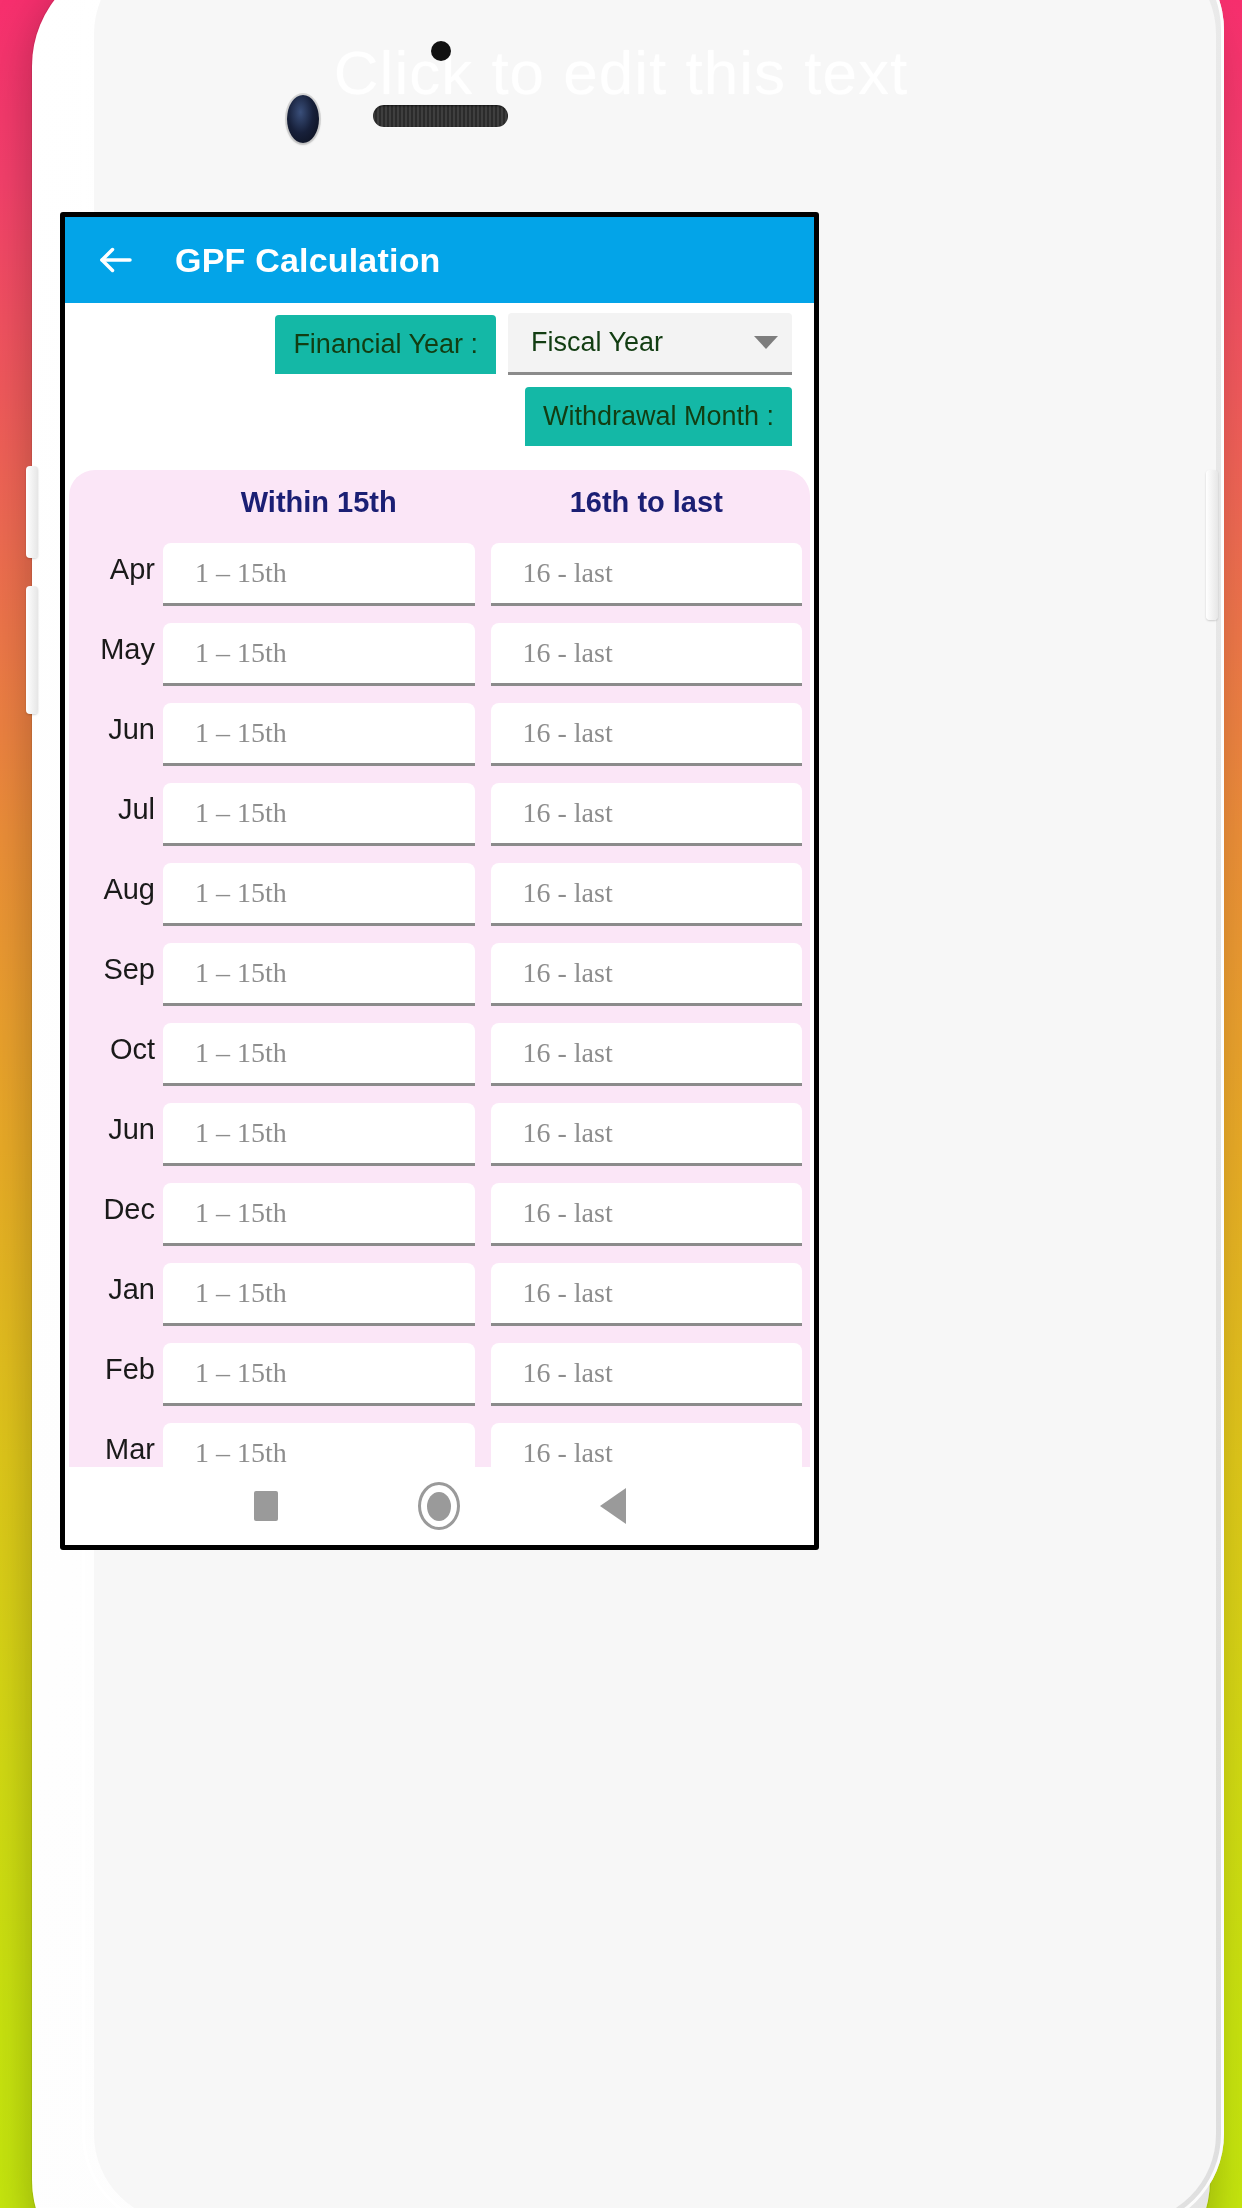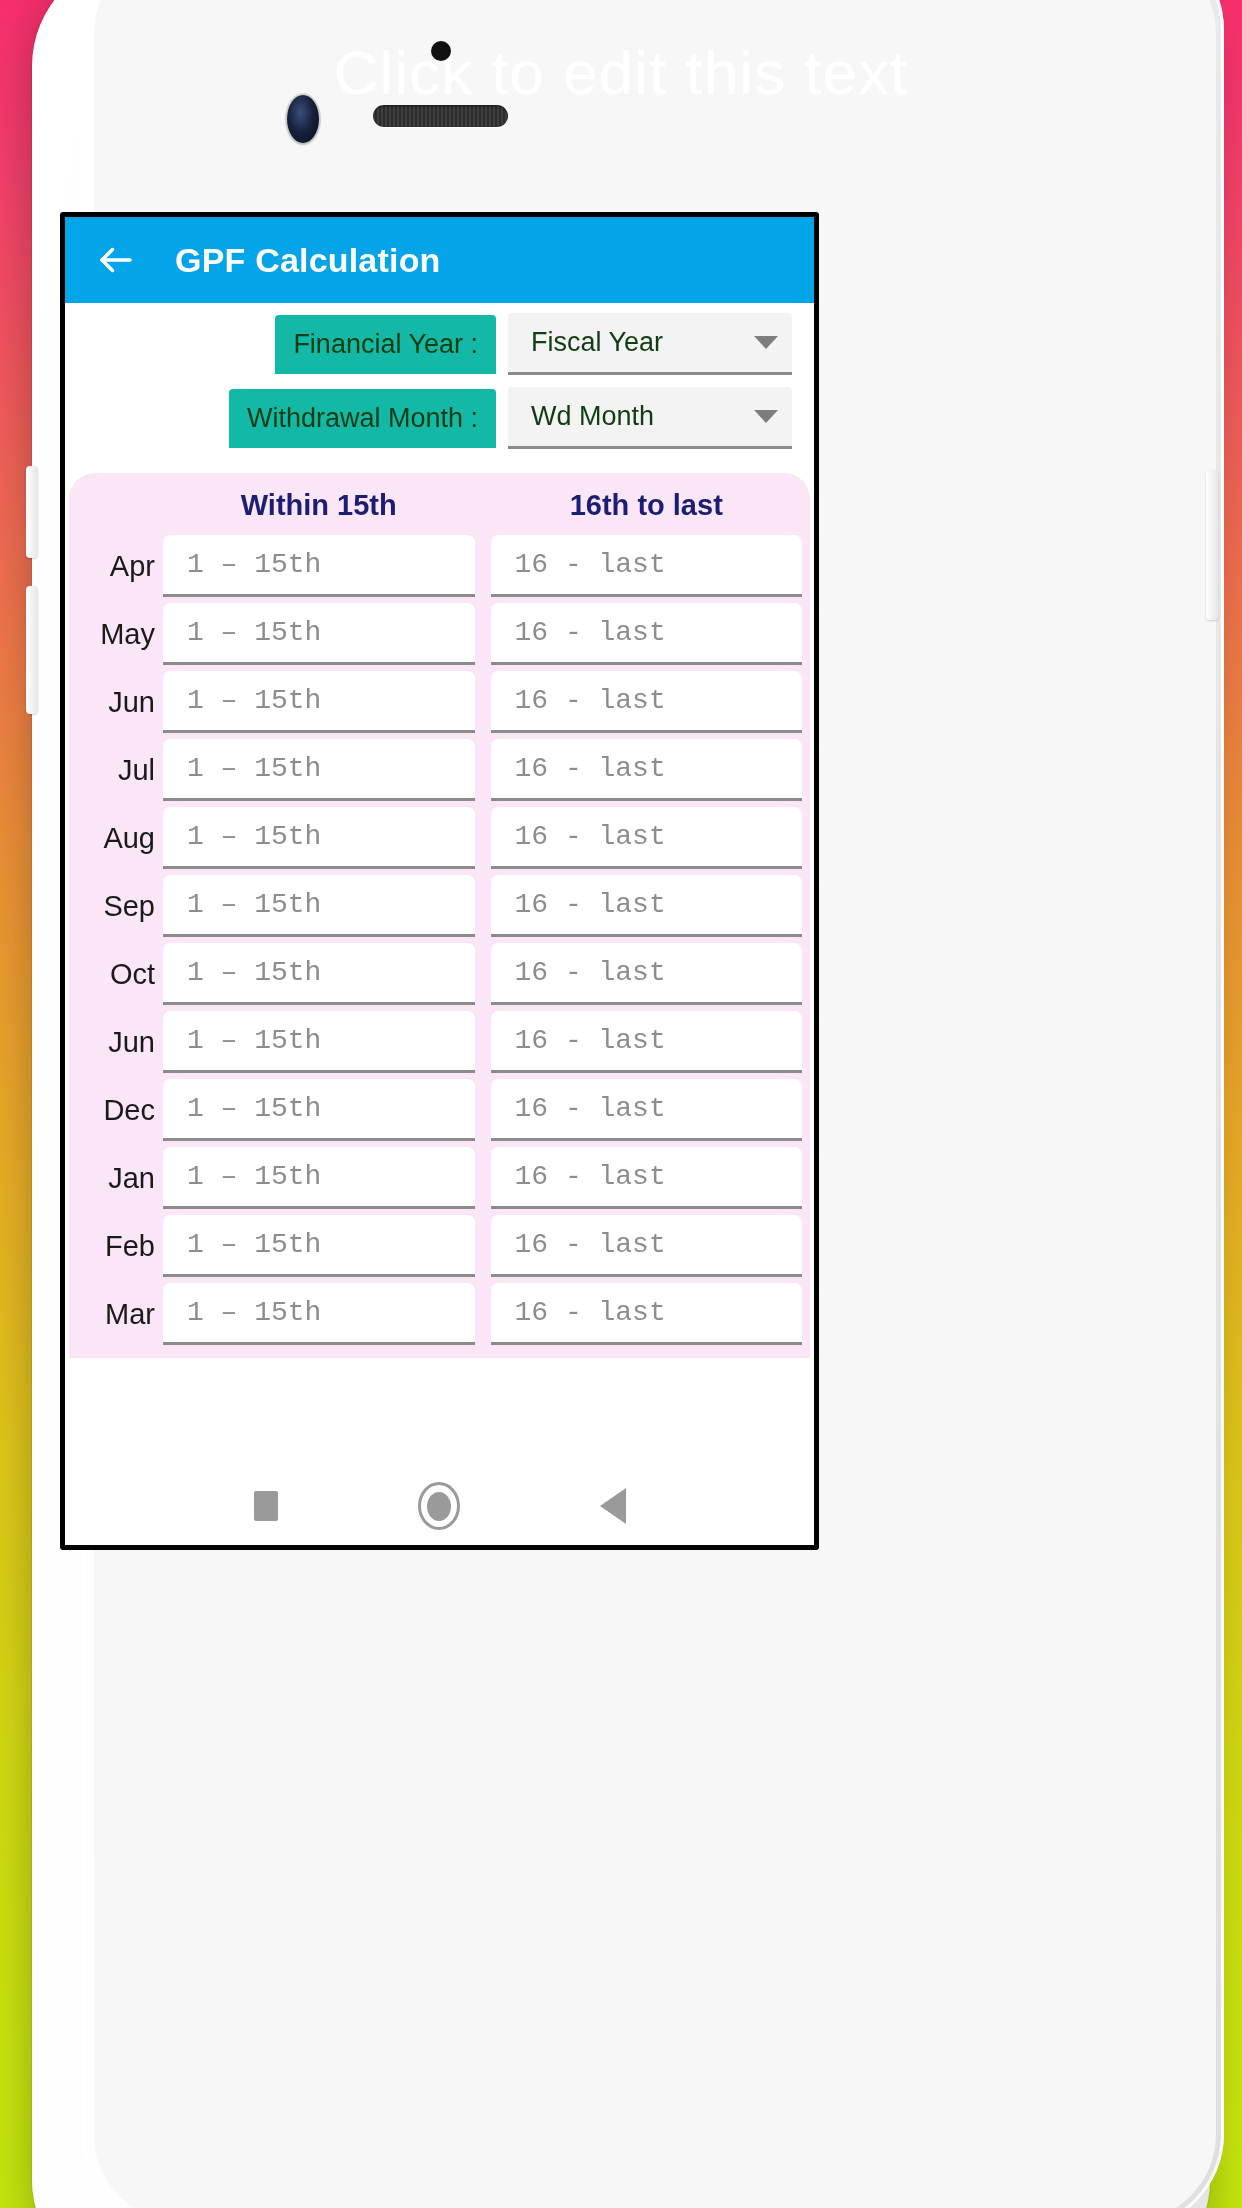--- a/index.html
+++ b/index.html
@@ -267,25 +267,26 @@
     color: #1a1a1a;
   }
   .cell-wrap { flex: 1 1 0; padding: 0 8px; }
   .cell-input {
     width: 100%;
     box-sizing: border-box;
     background: #ffffff;
     border: none;
     border-bottom: 3px solid #8b8b8b;
     border-radius: 8px 8px 0 0;
-    padding: 14px 24px;
+    padding: 14px 32px;
     font-size: 28px;
-    font-family: Liberation Mono, monospace;
+    font-family: Liberation Serif, serif;
     color: #222;
     outline: none;
+    margin-top: 11px;
   }
   .cell-input::placeholder { color: #8d8d8d; }
 
   
   #navbar {
     position: absolute;
     left: 0; bottom: 0;
     width: 749px; height: 78px;
     background: #ffffff;
     display: flex;
@@ -351,24 +352,20 @@
       <div class="form-row">
         <div class="label-chip">Financial Year :</div>
         <div class="dropdown">
           <span class="dropdown-value">Fiscal Year</span>
           <span class="caret"></span>
         </div>
       </div>
 
       <div class="form-row">
         <div class="label-chip">Withdrawal Month :</div>
-        <div class="dropdown">
-          <span class="dropdown-value">Wd Month</span>
-          <span class="caret"></span>
-        </div>
       </div>
 
 
     </div>
 
     <div id="table-panel">
       <div id="table-head">
         <div class="head-spacer"></div>
         <div class="head-cell">Within 15th</div>
         <div class="head-cell">16th to last</div>

